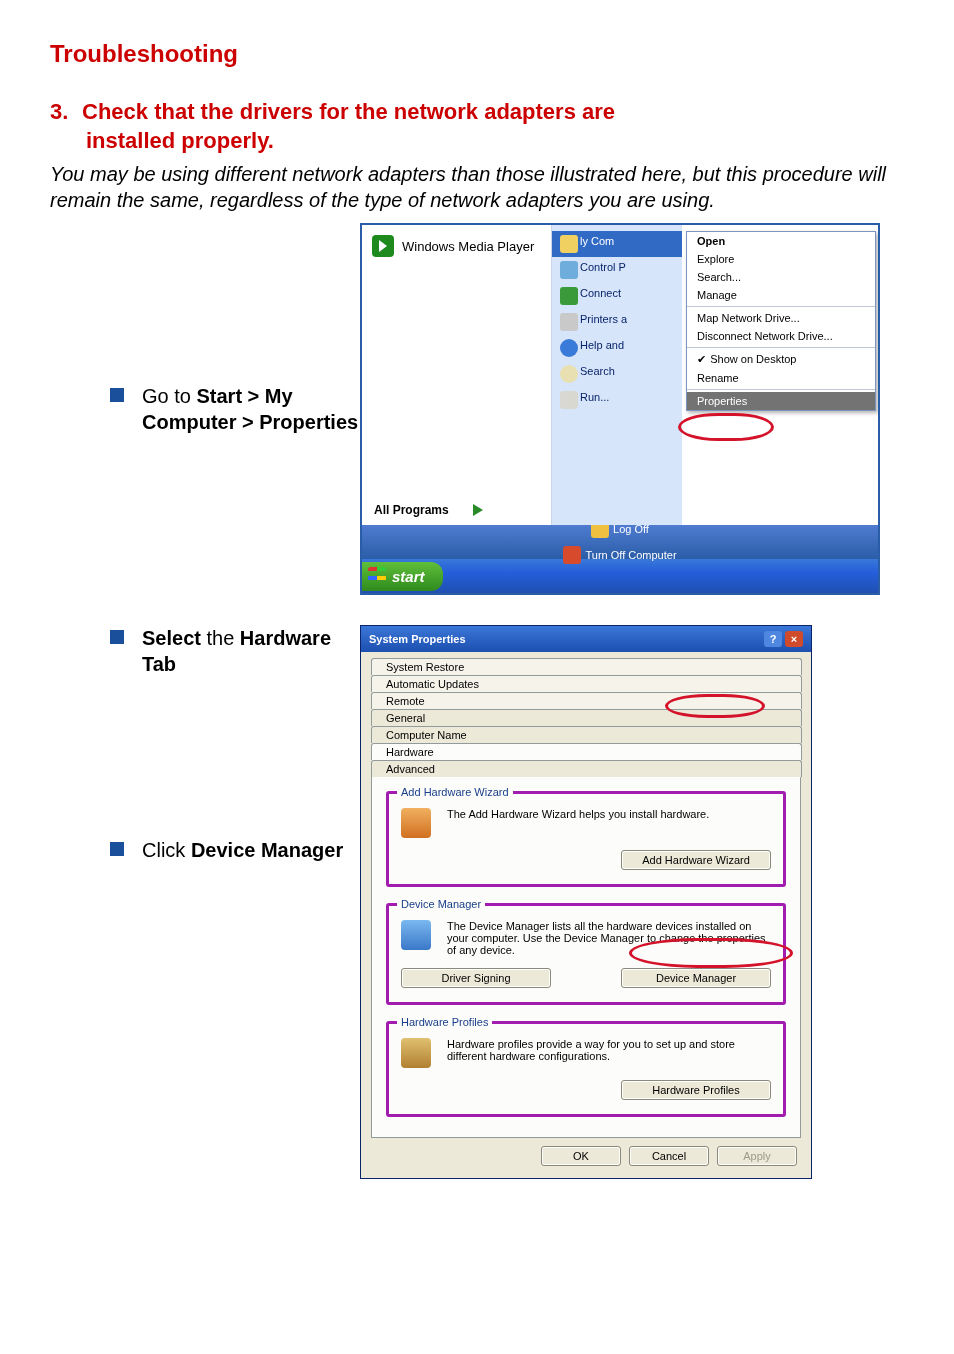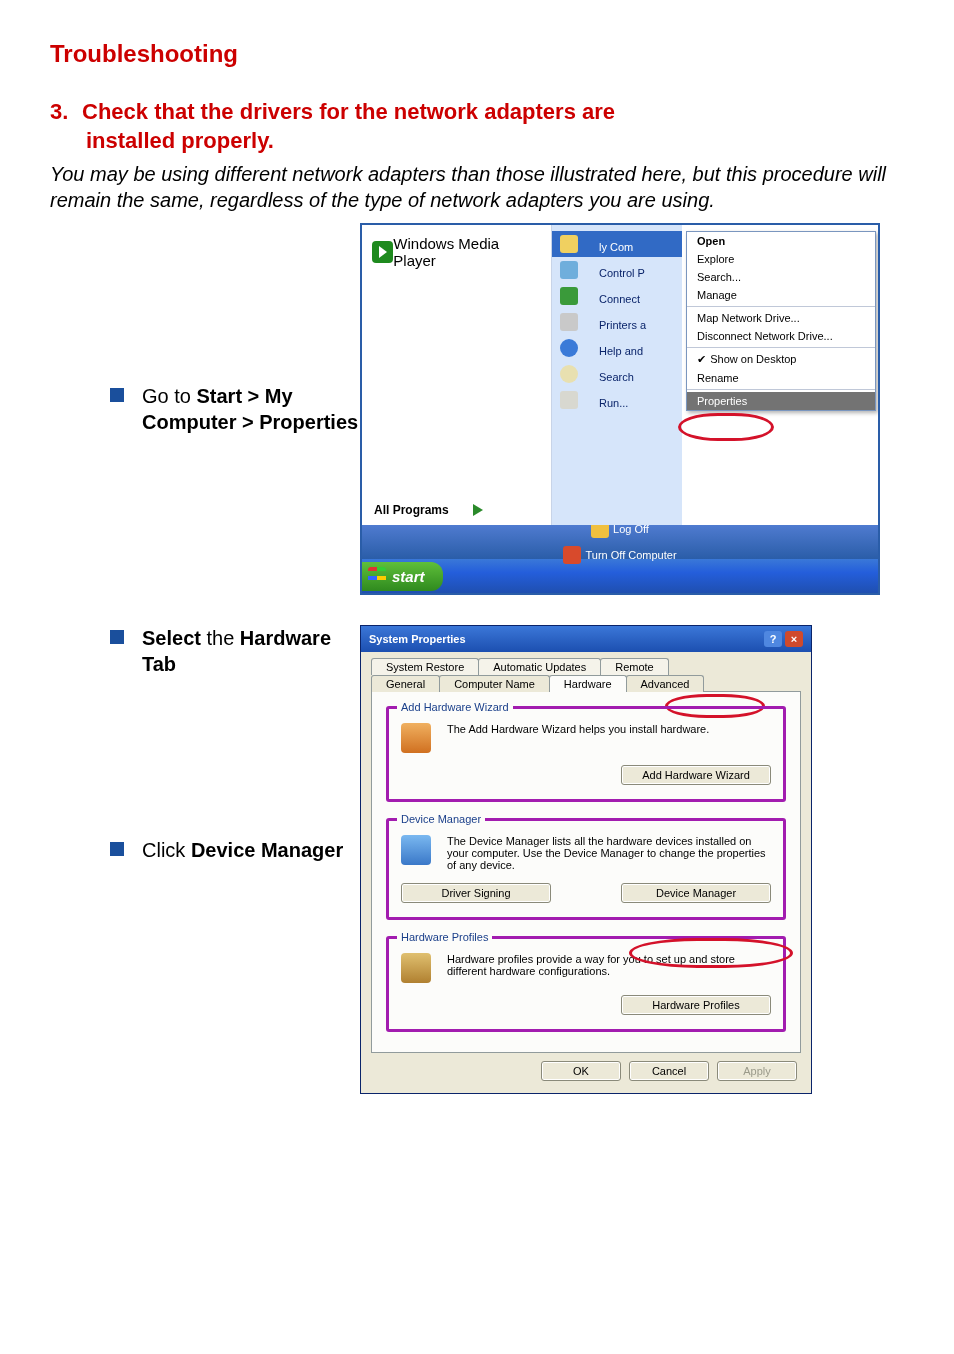--- a/index.html
+++ b/index.html
@@ -66,44 +66,44 @@
     height: 300px;
     overflow: hidden;
   }
   .start-left {
     position: absolute; left: 0; top: 0; bottom: 0; width: 190px;
     background: #fff;
     border-right: 1px solid #c8d4e8;
     padding-top: 6px;
   }
   .sl-item {
-    display: flex; align-items: center; 
+    display: flex; align-items: center; gap: 8px;
     padding: 4px 10px;
-    font-size: 15px;
+    font-size: 13px;
   }
   .sl-icon { width: 22px; height: 22px; border-radius: 4px; background: #1e8a1e; position: relative; }
   .sl-icon.play::after { content:""; position:absolute; left:7px; top:5px; border-left:8px solid #fff; border-top:6px solid transparent; border-bottom:6px solid transparent; }
   .sl-allprog {
     position: absolute; bottom: 8px; left: 12px;
     font-size: 12px; font-weight: bold;
     display: flex; align-items: center; gap: 24px;
   }
   .sl-allprog .tri {
     width: 0; height: 0;
     border-left: 10px solid #2a8a2a;
     border-top: 6px solid transparent;
     border-bottom: 6px solid transparent;
   }
   .start-right {
     position: absolute; left: 190px; top: 0; bottom: 0; width: 130px;
     background: #d6e5fa;
     padding-top: 6px;
   }
   .sr-item {
-    display: flex; align-items: flex-end; gap: 21px;
+    display: flex; align-items: flex-start; gap: 2px;
     padding: 4px 8px;
     font-size: 11px;
     color: #0a246a;
   }
   .sr-item.sel { background: #316ac5; color: #fff; }
   .sr-ico { width: 18px; height: 18px; border-radius: 3px; }
   .ctx-menu {
     position: absolute; left: 324px; top: 6px;
     width: 190px;
     background: #fff;
@@ -176,21 +176,21 @@
     font-weight: bold;
     padding: 5px 8px;
     display: flex; align-items: center; justify-content: space-between;
   }
   .sp-tbtns { display: flex; gap: 3px; }
   .sp-tbtn { width: 18px; height: 16px; border-radius: 3px; display:flex; align-items:center; justify-content:center; font-weight:bold; font-size:11px; }
   .sp-help { background: #4f87e0; color:#fff; }
   .sp-close { background: #d04a2c; color:#fff; }
   .sp-body { padding: 6px 10px 10px; }
   .tab-rows { position: relative; }
-  .tab-row { display: flex; }
+  .tab-row { display: flex; flex-direction: column; }
   .tab {
     border: 1px solid #919b9c;
     border-bottom: none;
     background: #ece9d8;
     padding: 2px 14px;
     margin-right: -1px;
     border-radius: 3px 3px 0 0;
     position: relative;
   }
   .tab.back { background: #f5f3ea; }

